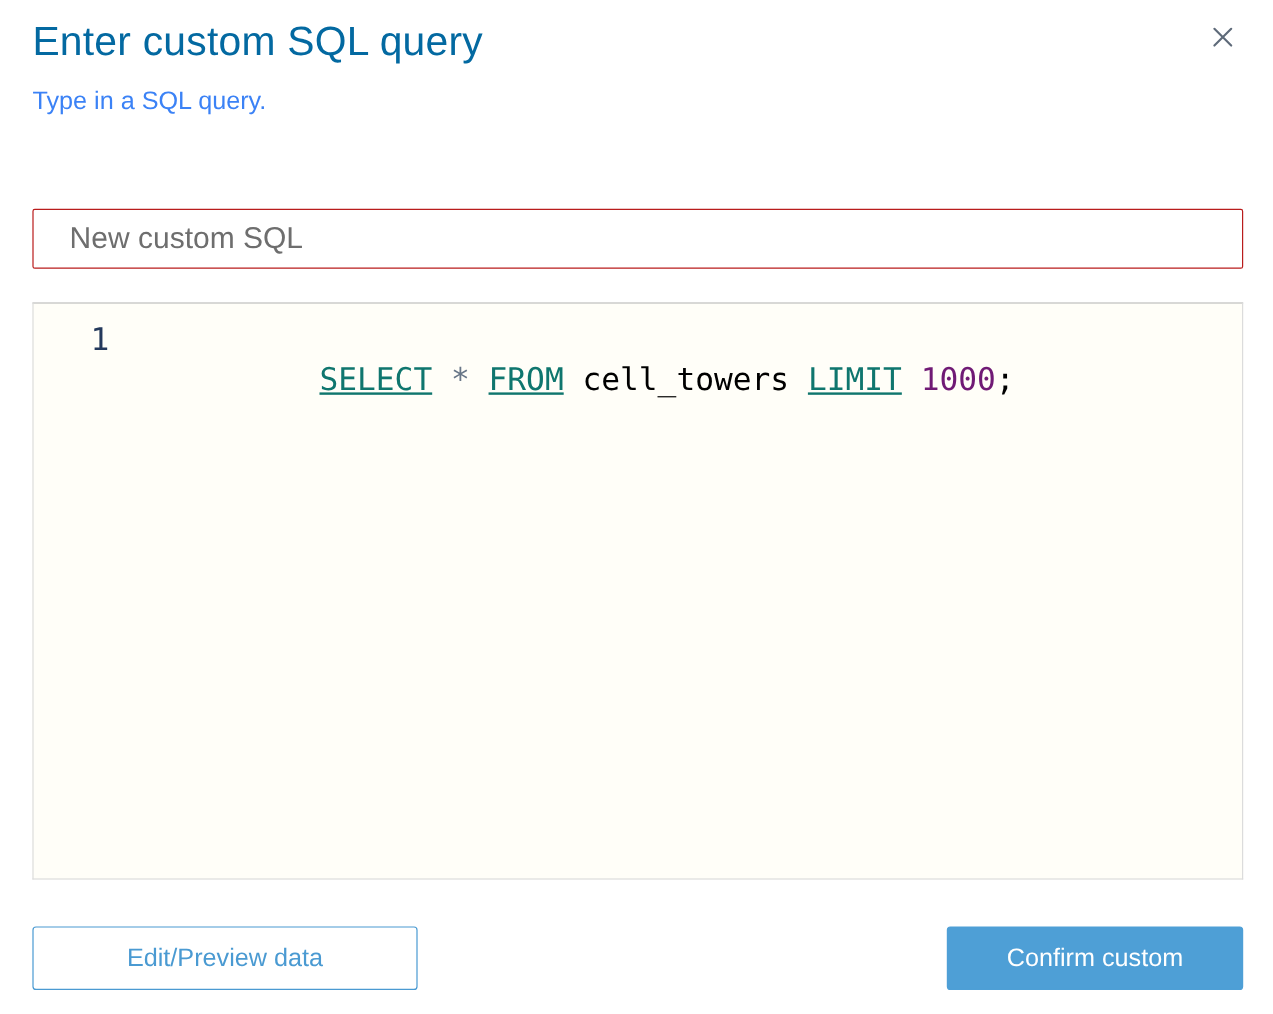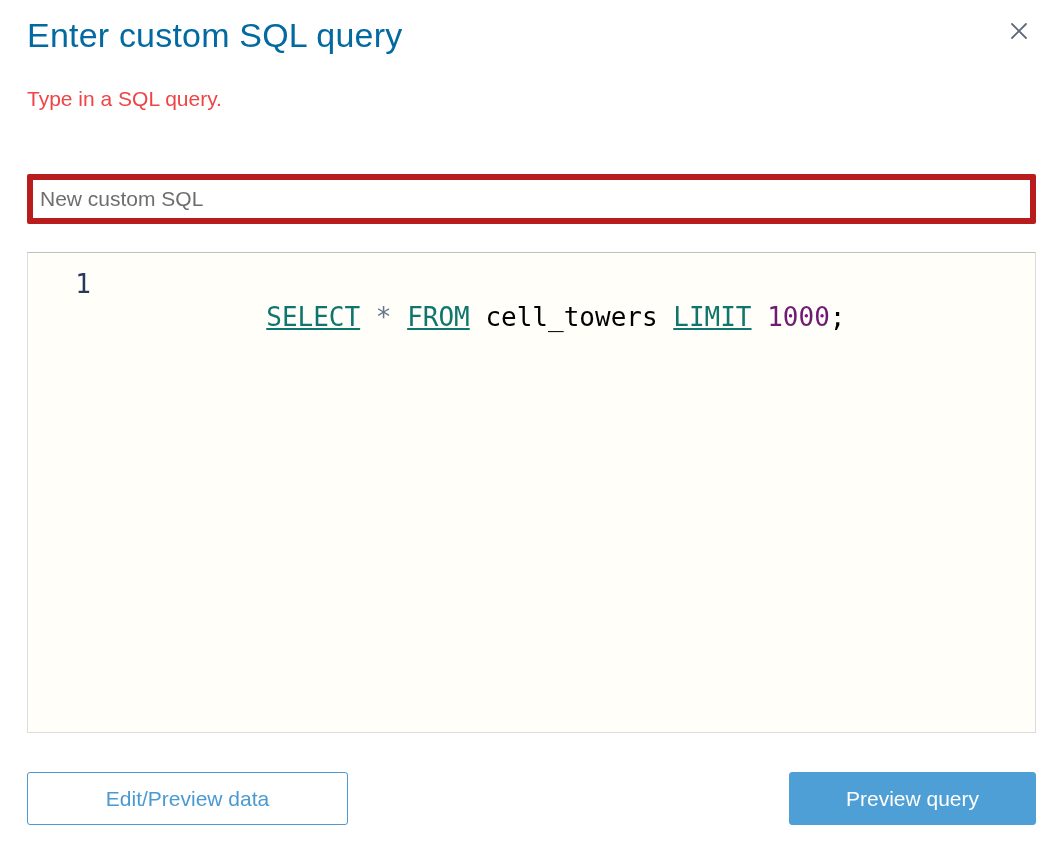--- a/index.html
+++ b/index.html
@@ -36,38 +36,38 @@
     align-items: center;
     justify-content: center;
     cursor: pointer;
     background: none;
     border: none;
     padding: 0;
   }
   .dialog-subtitle {
     position: absolute;
     left: 27px;
-    top: 86px;
+    top: 72px;
     font-size: 21px;
     line-height: 26px;
-    color: #ef4444;
+    color: #3b82f6;
   }
   
   .name-input {
     position: absolute;
     left: 27px;
     top: 174px;
     width: 1009px;
     height: 50px;
     box-sizing: border-box;
-    border: 6px solid #b91c1c;
+    border: 1px solid #b91c1c;
     border-radius: 2px;
-    padding: 0 7px;
+    padding: 0 30px;
     font-family: "Liberation Sans", sans-serif;
-    font-size: 21px;
+    font-size: 25px;
     color: #6e6e6e;
     background: #ffffff;
     outline: none;
   }
   
   .sql-editor {
     position: absolute;
     left: 27px;
     top: 252px;
     width: 1009px;
@@ -153,15 +153,15 @@
     <div class="code-line">
       <div class="gutter">1</div>
       <div class="code-text">
         <span class="tok-keyword">SELECT</span><span class="tok-plain"> </span><span class="tok-operator">*</span><span class="tok-plain"> </span><span class="tok-keyword">FROM</span><span class="tok-plain"> cell_towers </span><span class="tok-keyword">LIMIT</span><span class="tok-plain"> </span><span class="tok-number">1000</span><span class="tok-plain">;</span>
       </div>
     </div>
   </div>
 
   <button class="btn btn-outline">Edit/Preview data</button>
 
-  <button class="btn btn-primary">Preview query</button>
+  <button class="btn btn-primary">Confirm custom</button>
 
 </div>
 
 </body></html>

